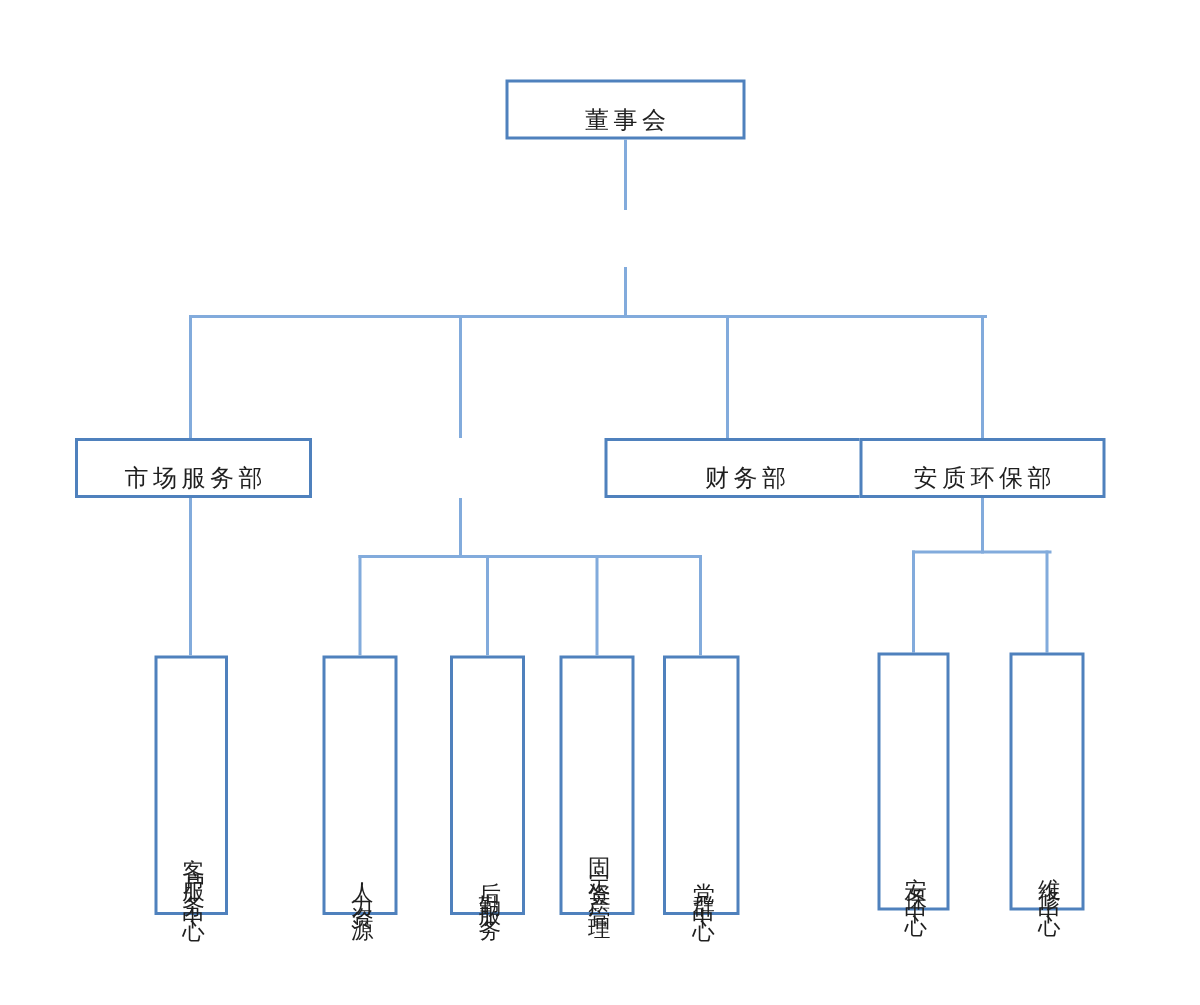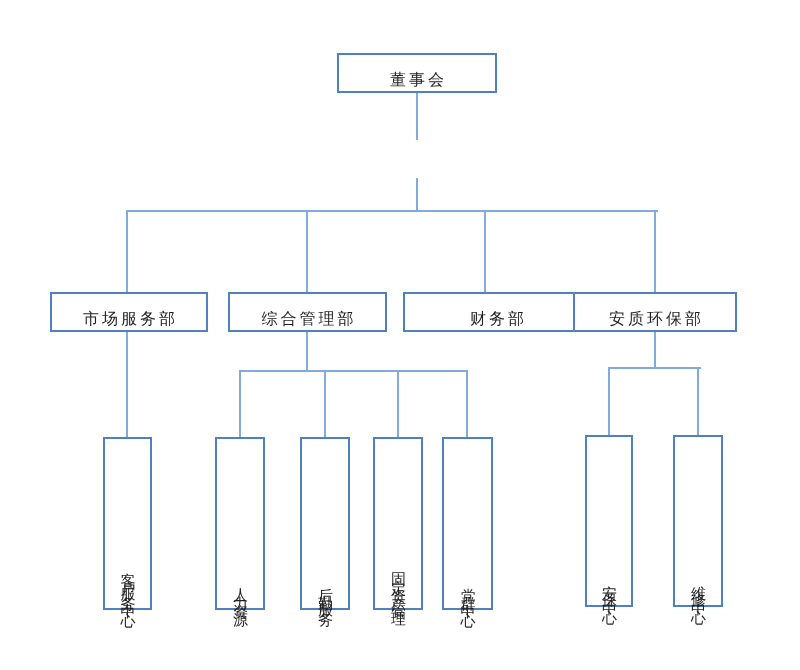--- a/index.html
+++ b/index.html
@@ -54,23 +54,20 @@
 <div id="canvas">
 
   <div class="node hbox" style="left:337px; top:53px; width:160px; height:40px;">
     <span class="label">董事会</span>
   </div>
 
 
   <div class="node hbox" style="left:50px; top:292px; width:158px; height:40px;">
     <span class="label">市场服务部</span>
   </div>
-  <div class="node hbox" style="left:228px; top:292px; width:159px; height:40px;">
-    <span class="label">综合管理部</span>
-  </div>
   <div class="node hbox" style="left:403px; top:292px; width:188px; height:40px;">
     <span class="label">财务部</span>
   </div>
   <div class="node hbox" style="left:573px; top:292px; width:164px; height:40px;">
     <span class="label">安质环保部</span>
   </div>
 
   <div class="node vbox" style="left:103px; top:437px; width:49px; height:173px;">
     <span class="label">客户服务中心</span>
   </div>

